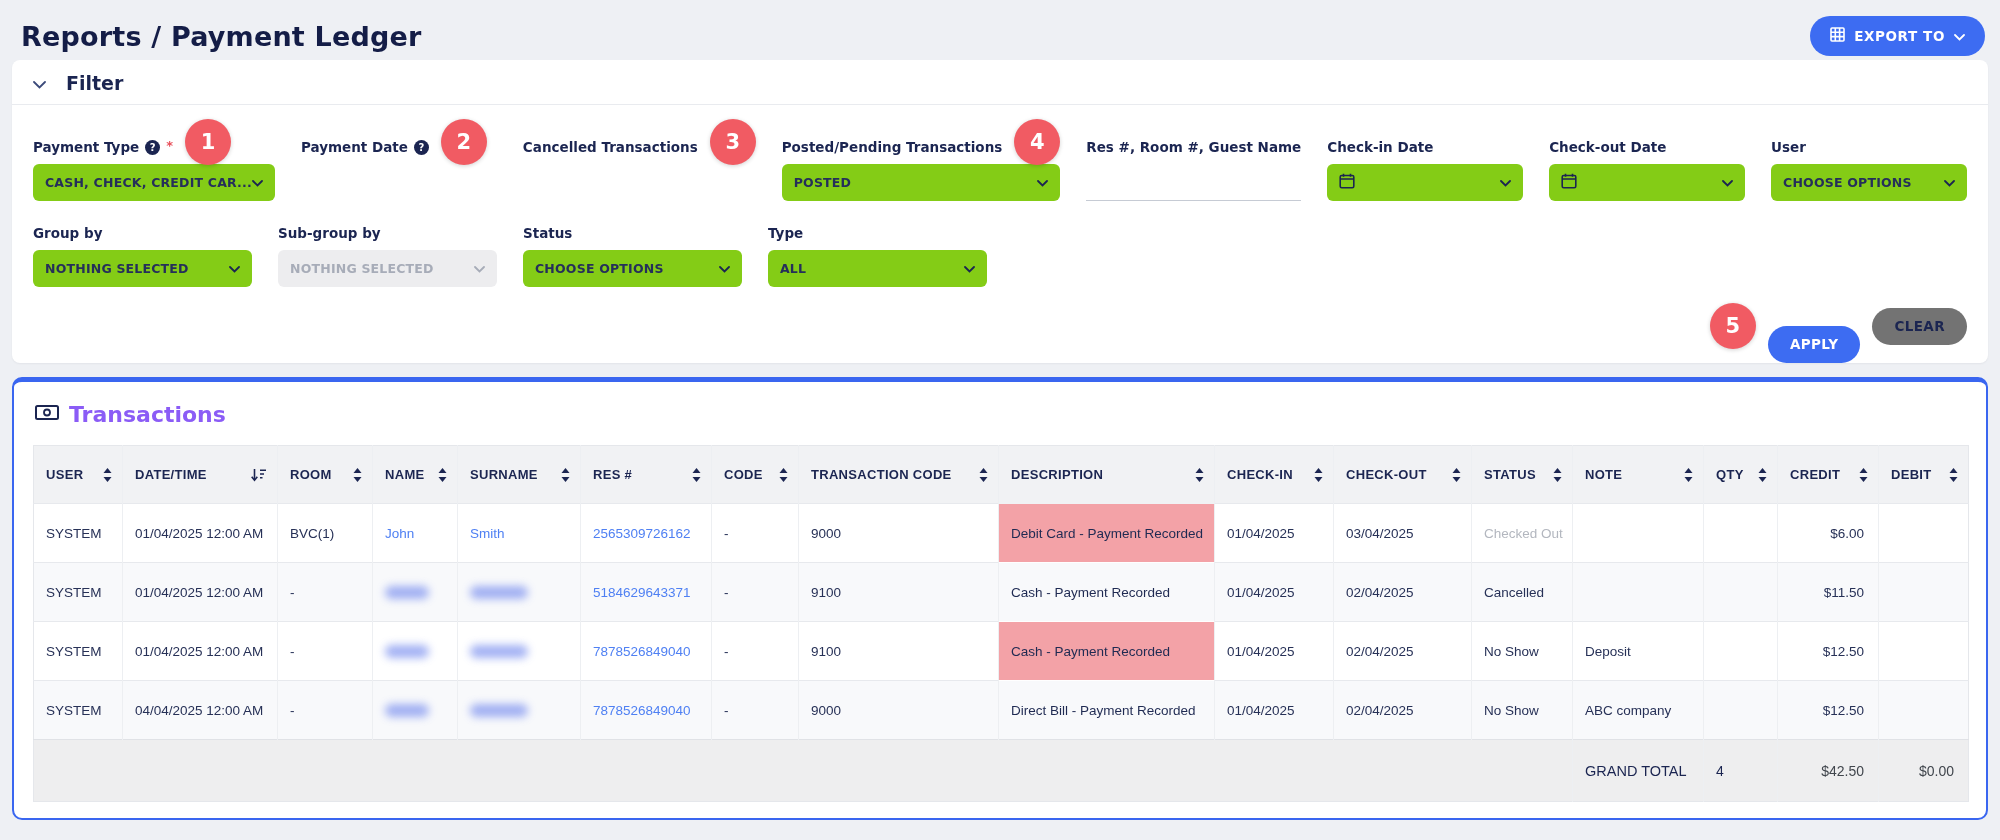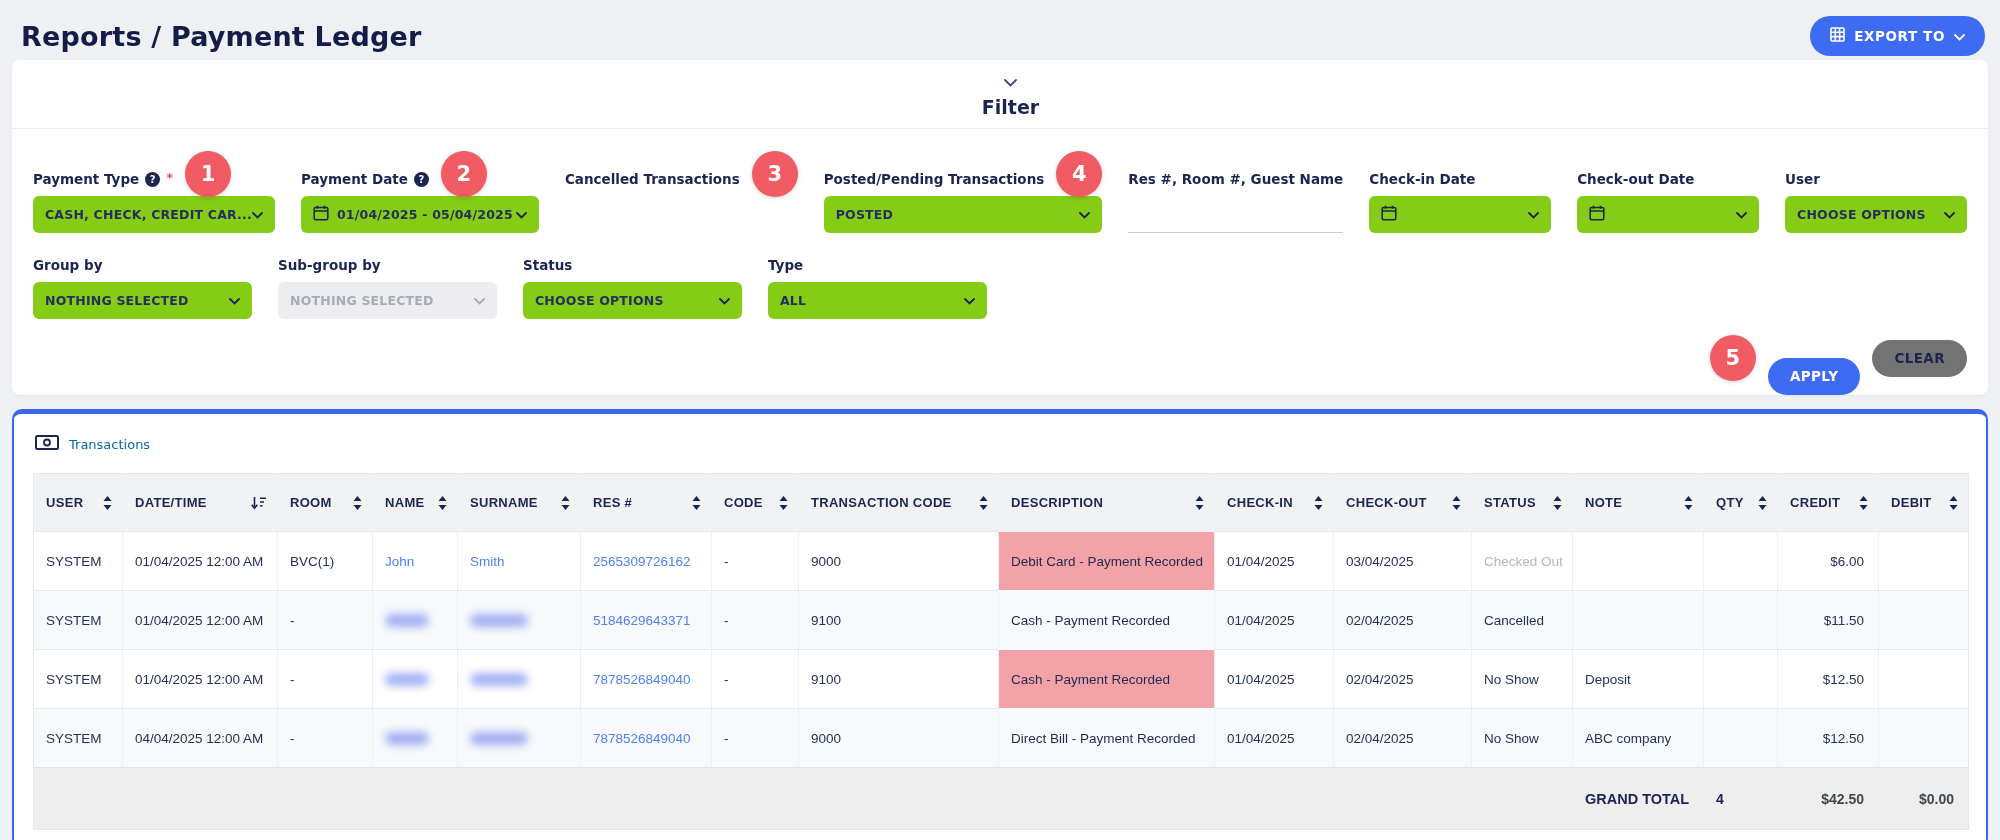--- a/index.html
+++ b/index.html
@@ -12,25 +12,25 @@
     position:relative;
   }
   
   .topbar { height:58px; display:flex; align-items:center; justify-content:space-between; padding:14px 15px 0 21px; }
   .page-title { font-size:27px; font-weight:700; color:#141d47; letter-spacing:.2px; }
   .export-btn { display:inline-flex; align-items:center; gap:9px; background:#3d6cf2; color:#fff; border:none;
     height:40px; padding:0 20px; border-radius:21px; font-family:inherit; font-size:13.5px; font-weight:700; letter-spacing:.6px; cursor:pointer; }
   
   .card { background:#fff; margin:2px 12px 0; border-radius:8px; box-shadow:0 1px 2px rgba(16,24,40,.05); }
   .filter-card { padding:0 21px 14px; }
-  .filter-head { display:flex; align-items:center; gap:5px; padding:12px 0 10px; margin:0 -21px; padding-left:21px;
-    border-bottom:1px solid #e9ebef;flex-direction:column; }
+  .filter-head { display:flex; align-items:center; gap:20px; padding:12px 0 10px; margin:0 -21px; padding-left:21px;
+    border-bottom:1px solid #e9ebef; }
   .filter-title { font-size:19px; font-weight:700; color:#1b2551; }
   
-  .fgrid { display:grid; grid-template-columns:repeat(8,1fr); column-gap:26px; margin-top:40px; }
+  .fgrid { display:grid; grid-template-columns:repeat(8,1fr); column-gap:26px; margin-top:32px; }
   .fgrid.second { margin-top:22px; }
   .ffield { position:relative; }
   .flabel { display:flex; align-items:center; gap:6px; height:20px; font-size:13.5px; font-weight:700; color:#1b2551; white-space:nowrap; overflow:visible; }
   .req { color:#e8505b; font-size:13px; font-weight:700; transform:translateY(-2px); }
   .help { width:15px; height:15px; border-radius:50%; background:#1b2551; color:#fff; font-size:10px; font-weight:700;
     display:inline-flex; align-items:center; justify-content:center; flex:0 0 auto; }
   .badge { width:46px; height:46px; border-radius:50%; background:#f15b63; color:#fff; font-size:21px; font-weight:700;
     display:inline-flex; align-items:center; justify-content:center; margin:-16px 0 -16px 6px; transform:translateY(-5px);
     box-shadow:0 1px 4px rgba(0,0,0,.18); position:relative; z-index:3; flex:0 0 auto; }
   .fcontrol { margin-top:7px; height:37px; background:#84cc16; border-radius:6px; display:flex; align-items:center;
@@ -43,34 +43,34 @@
     font-family:inherit; font-size:13px; color:#1b2551; outline:none; border-radius:0; }
   .factions { display:flex; justify-content:flex-end; align-items:center; gap:12px; margin-top:16px; height:46px; }
   .btn { height:37px; border:none; border-radius:19px; padding:0 22px; font-family:inherit; font-size:13.5px; font-weight:700;
     letter-spacing:.4px; display:inline-flex; align-items:center; cursor:pointer; }
   .btn.apply { background:#3d6cf2; color:#fff;margin-top:36px; }
   .btn.clear { background:#737373; color:#1b2551; }
   
   .trans-card { margin:14px 12px 0; background:#fff; border:2px solid #3a66f0; border-top-width:5px; border-radius:10px;
     padding:0 19px 16px; }
   .trans-head { display:flex; align-items:center; gap:10px; padding:20px 2px 18px; }
-  .trans-title { font-size:13px; font-weight:400; color:#0369a1; }
+  .trans-title { font-size:22px; font-weight:700; color:#8b5cf6; }
   table { width:100%; border-collapse:collapse; table-layout:fixed; border:1px solid #e5e7eb; font-family:"Liberation Sans", sans-serif; }
   th { height:58px; background:#f1f2f4; font-size:13px; font-weight:700; color:#1b2551; text-align:left;
     padding:0 10px 0 12px; letter-spacing:.3px; cursor:pointer; }
   .th-inner { display:flex; align-items:center; justify-content:space-between; gap:6px; overflow:hidden; }
   td { height:59px; font-size:13.5px; color:#273157; padding:0 10px 0 12px; border-top:1px solid #e7e9ed; overflow:hidden; white-space:nowrap; }
   td + td, th + th { border-left:1px solid #edeff2; }
   tr.alt td { background:#f8f9fb; }
   td.desc { background:#f3a2a7; border-top-color:transparent; color:#1f2a52; }
   td.right { text-align:right; padding-right:14px; }
   .link { color:#4f80f3; cursor:pointer; }
   .muted { color:#b3b7bf; }
   .blurpill { display:inline-block; height:13px; border-radius:7px; background:#7b90ef; filter:blur(4px); opacity:.7; vertical-align:middle; }
-  tr.total td { background:#eeeeef; height:62px; border-top:1px solid #e0e2e6; color:#41464d; font-weight:700; font-size:14px; }
+  tr.total td { background:#eeeeef; height:62px; border-top:1px solid #e0e2e6; color:#41464d; font-weight:400; font-size:14px; }
   tr.total td.gt-label { color:#1b2551; font-size:14.5px; }
   tr.total td.gt-qty { color:#1b2551; }
   .sort-icon { flex:0 0 auto; }
 </style>
 </head>
 <body>
 
 <div class="topbar">
   <div class="page-title">Reports / Payment Ledger</div>
   <button class="export-btn">
@@ -107,31 +107,20 @@
               <path d="M1 1 L5.5 5.5 L10 1" fill="none" stroke="#1b2551" stroke-width="1.8" stroke-linecap="round"></path>
             </svg></span>
       </div>
     </div>
 
     <div class="ffield">
       <div class="flabel">
         <span>Payment Date</span>
         <span class="help">?</span>
         <span class="badge">2</span>
-      </div>
-      <div class="fcontrol">
-        <span class="cal"><svg width="16" height="16" viewBox="0 0 16 16">
-              <rect x="1.2" y="2.5" width="13.6" height="12.2" rx="1.5" fill="none" stroke="#1b2551" stroke-width="1.6"></rect>
-              <path d="M4.5 0.8 V3.8 M11.5 0.8 V3.8" stroke="#1b2551" stroke-width="1.6"></path>
-              <path d="M1.2 6 H14.8" stroke="#1b2551" stroke-width="1.6"></path>
-            </svg></span>
-        <span>01/04/2025 - 05/04/2025</span>
-        <span class="chev-close"><svg width="11" height="7" viewBox="0 0 11 7">
-              <path d="M1 1 L5.5 5.5 L10 1" fill="none" stroke="#1b2551" stroke-width="1.8" stroke-linecap="round"></path>
-            </svg></span>
       </div>
     </div>
 
     <div class="ffield">
       <div class="flabel">
         <span>Cancelled Transactions</span>
         <span class="badge">3</span>
       </div>
     </div>
 

